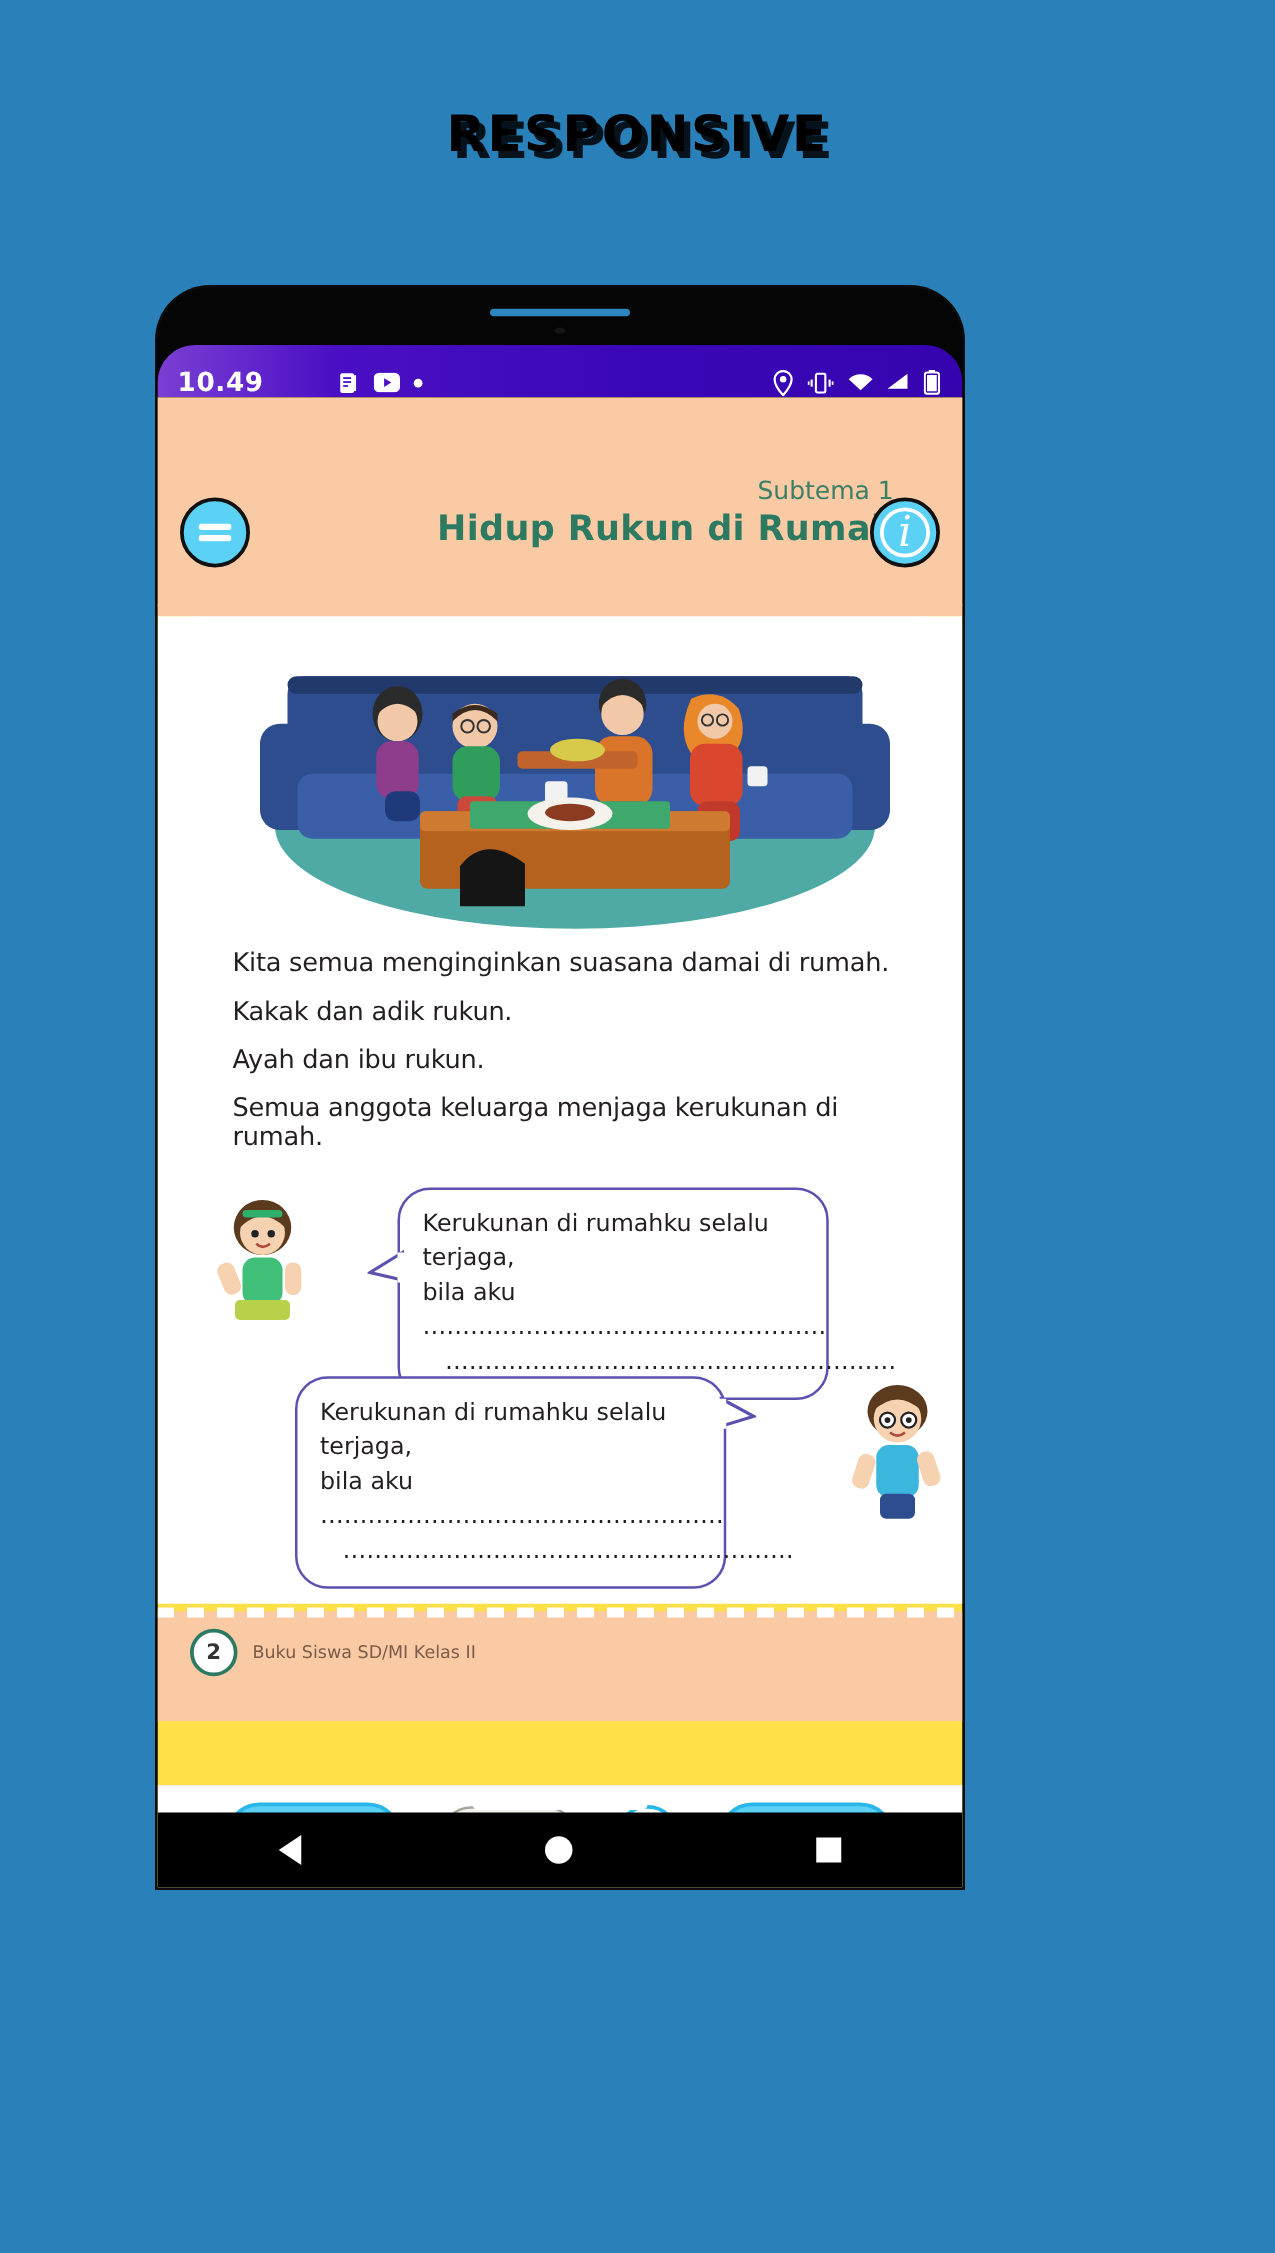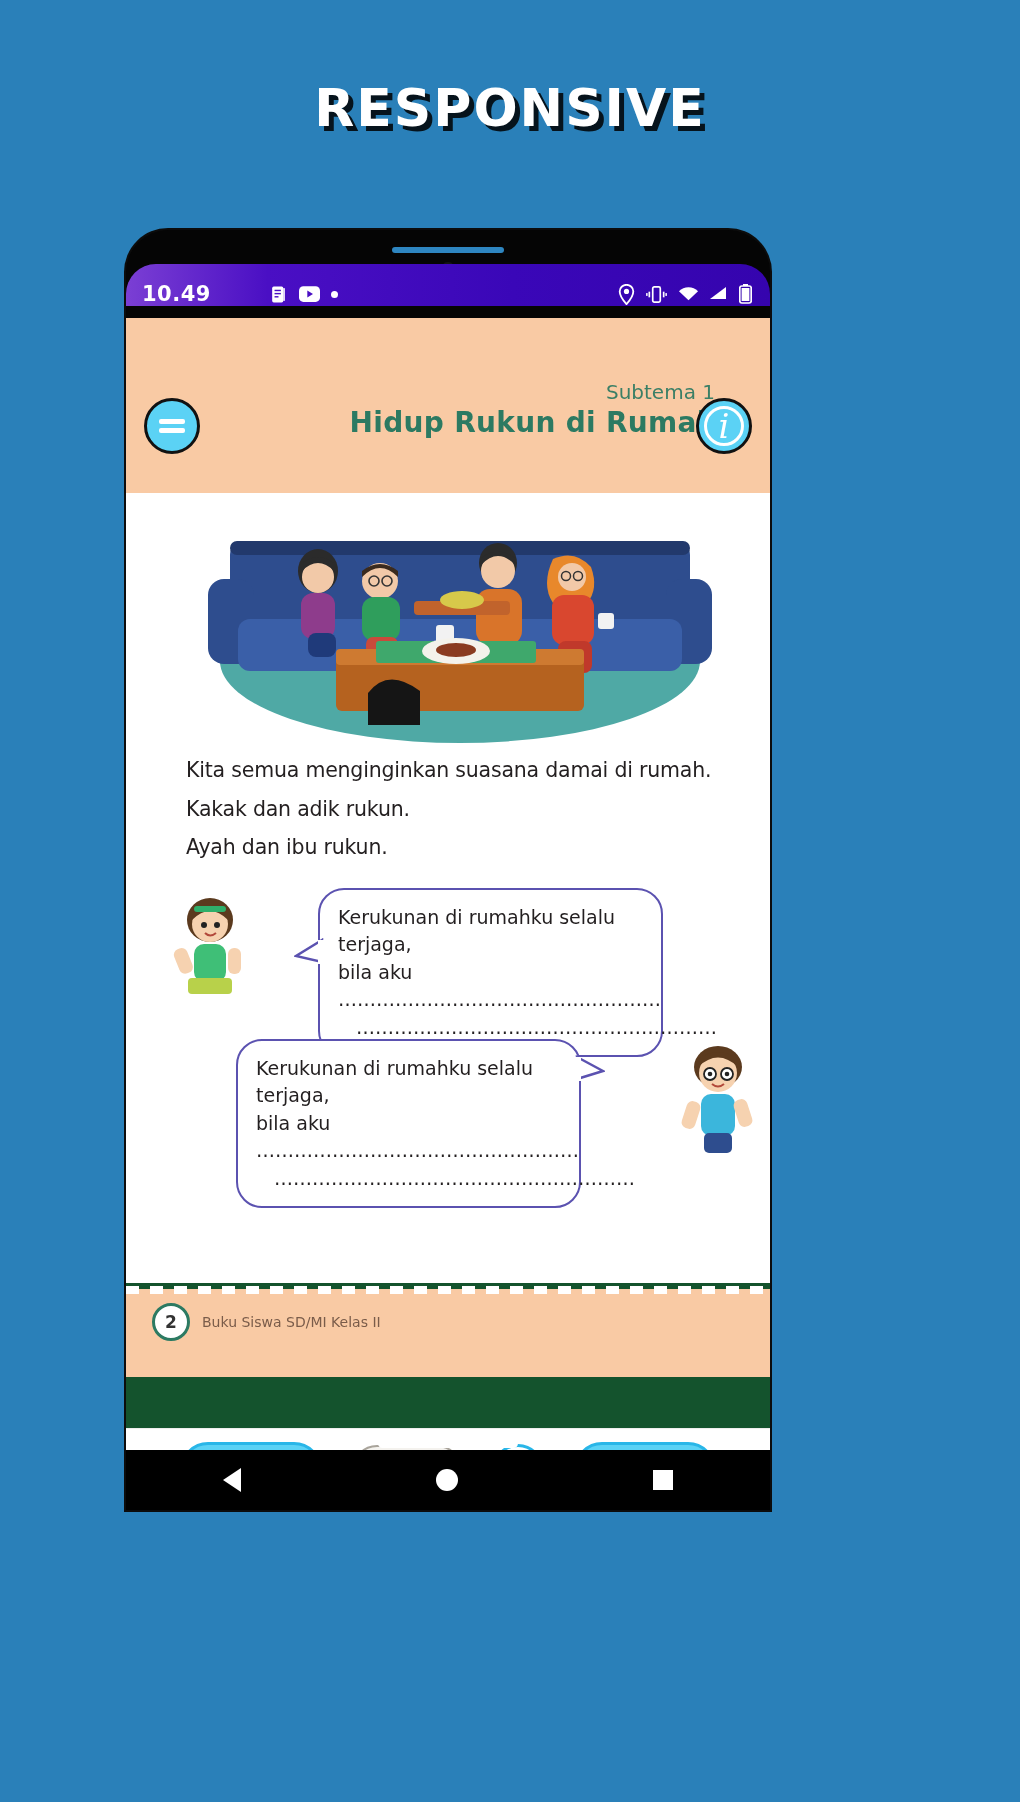--- a/index.html
+++ b/index.html
@@ -9,21 +9,21 @@
     font-family: "Liberation Sans", sans-serif;
     overflow: hidden;
   }
 
   
   .banner {
     position: absolute; top: 0; left: 0; width: 1020px; height: 215px;
     display: flex; align-items: center; justify-content: center;
   }
   .banner-title {
-    font-size: 52px; font-weight: bold; color: #ffffff;
+    font-size: 40px; font-weight: bold; color: #000000;
     letter-spacing: 2px;
     text-shadow: 5px 5px 0 rgba(0,0,0,0.85);
     font-family: "DejaVu Sans", sans-serif;
   }
 
   
   .phone {
     position: absolute; left: 126px; top: 230px;
     width: 644px; height: 1280px;
     background: #050505;
@@ -41,39 +41,39 @@
   }
 
   
   .side-btn {
     position: absolute; left: 0px; width: 5px; background: #1b1b1b;
     border-radius: 0 3px 3px 0;
   }
 
   
   .statusbar {
-    position: absolute; top: 34px; left: 0; width: 644px; height: 42px;
+    position: absolute; top: 46px; left: 0; width: 644px; height: 42px;
     background: linear-gradient(90deg, #7B3FD4 0%, #4A0FC4 22%, #3A07B8 60%, #3504AE 100%);
     display: flex; align-items: center;
     padding: 18px 18px 0 16px;
     color: #fff;
     border-radius: 30px 30px 0 0;
     gap: 42px;
   }
   .sb-time { font-size: 21px; font-weight: bold; letter-spacing: 0.5px; font-family:"DejaVu Sans",sans-serif;}
   .sb-left-icons { display: flex; align-items: center; gap: 11px; margin-left: 16px; }
   .sb-spacer { flex: 1; }
   .sb-right-icons { display: flex; align-items: center; gap: 11px; }
   .sb-dot { width: 7px; height: 7px; border-radius: 50%; background: #fff; display:inline-block; }
   .ico { display:inline-flex; align-items:center; justify-content:center; }
 
   
   .screen {
     position: absolute; top: 88px; left: 0; width: 644px; height: 1192px;
-    background: #14532d; overflow: hidden;
+    background: #fde047; overflow: hidden;
   }
 
   
   .book-header {
     position: relative; width: 644px; height: 175px;
     background: #F9CAA4;
   }
   .book-header::after {
     content:""; position:absolute; left:0; bottom:-12px; width:644px; height:22px;
     background:#F9CAA4;
@@ -345,20 +345,21 @@
           <ellipse cx="318" cy="149" rx="20" ry="7" fill="#8A3B20"></ellipse>
 
           <path d="M230 192q20-26 52-2v34h-52z" fill="#151515"></path>
         </svg>
       </div>
 
       <div class="lines">
         <div class="line">Kita semua menginginkan suasana damai di rumah.</div>
         <div class="line">Kakak dan adik rukun.</div>
         <div class="line">Ayah dan ibu rukun.</div>
+        <div class="line">Semua anggota keluarga menjaga kerukunan di rumah.</div>
       </div>
 
       <div class="bubble-row">
         <svg class="fig girl" viewBox="0 0 82 120">
           <ellipse cx="44" cy="30" rx="23" ry="22" fill="#5B3A1E"></ellipse>
           <circle cx="44" cy="34" r="18" fill="#F6D2B0"></circle>
           <path d="M26 30q18-18 36 0v-7q-18-13-36 0z" fill="#5B3A1E"></path>
           <rect x="28" y="16" width="32" height="6" rx="3" fill="#2FAF6A"></rect>
           <circle cx="38" cy="35" r="3" fill="#222"></circle>
             <circle cx="51" cy="35" r="3" fill="#222"></circle>

